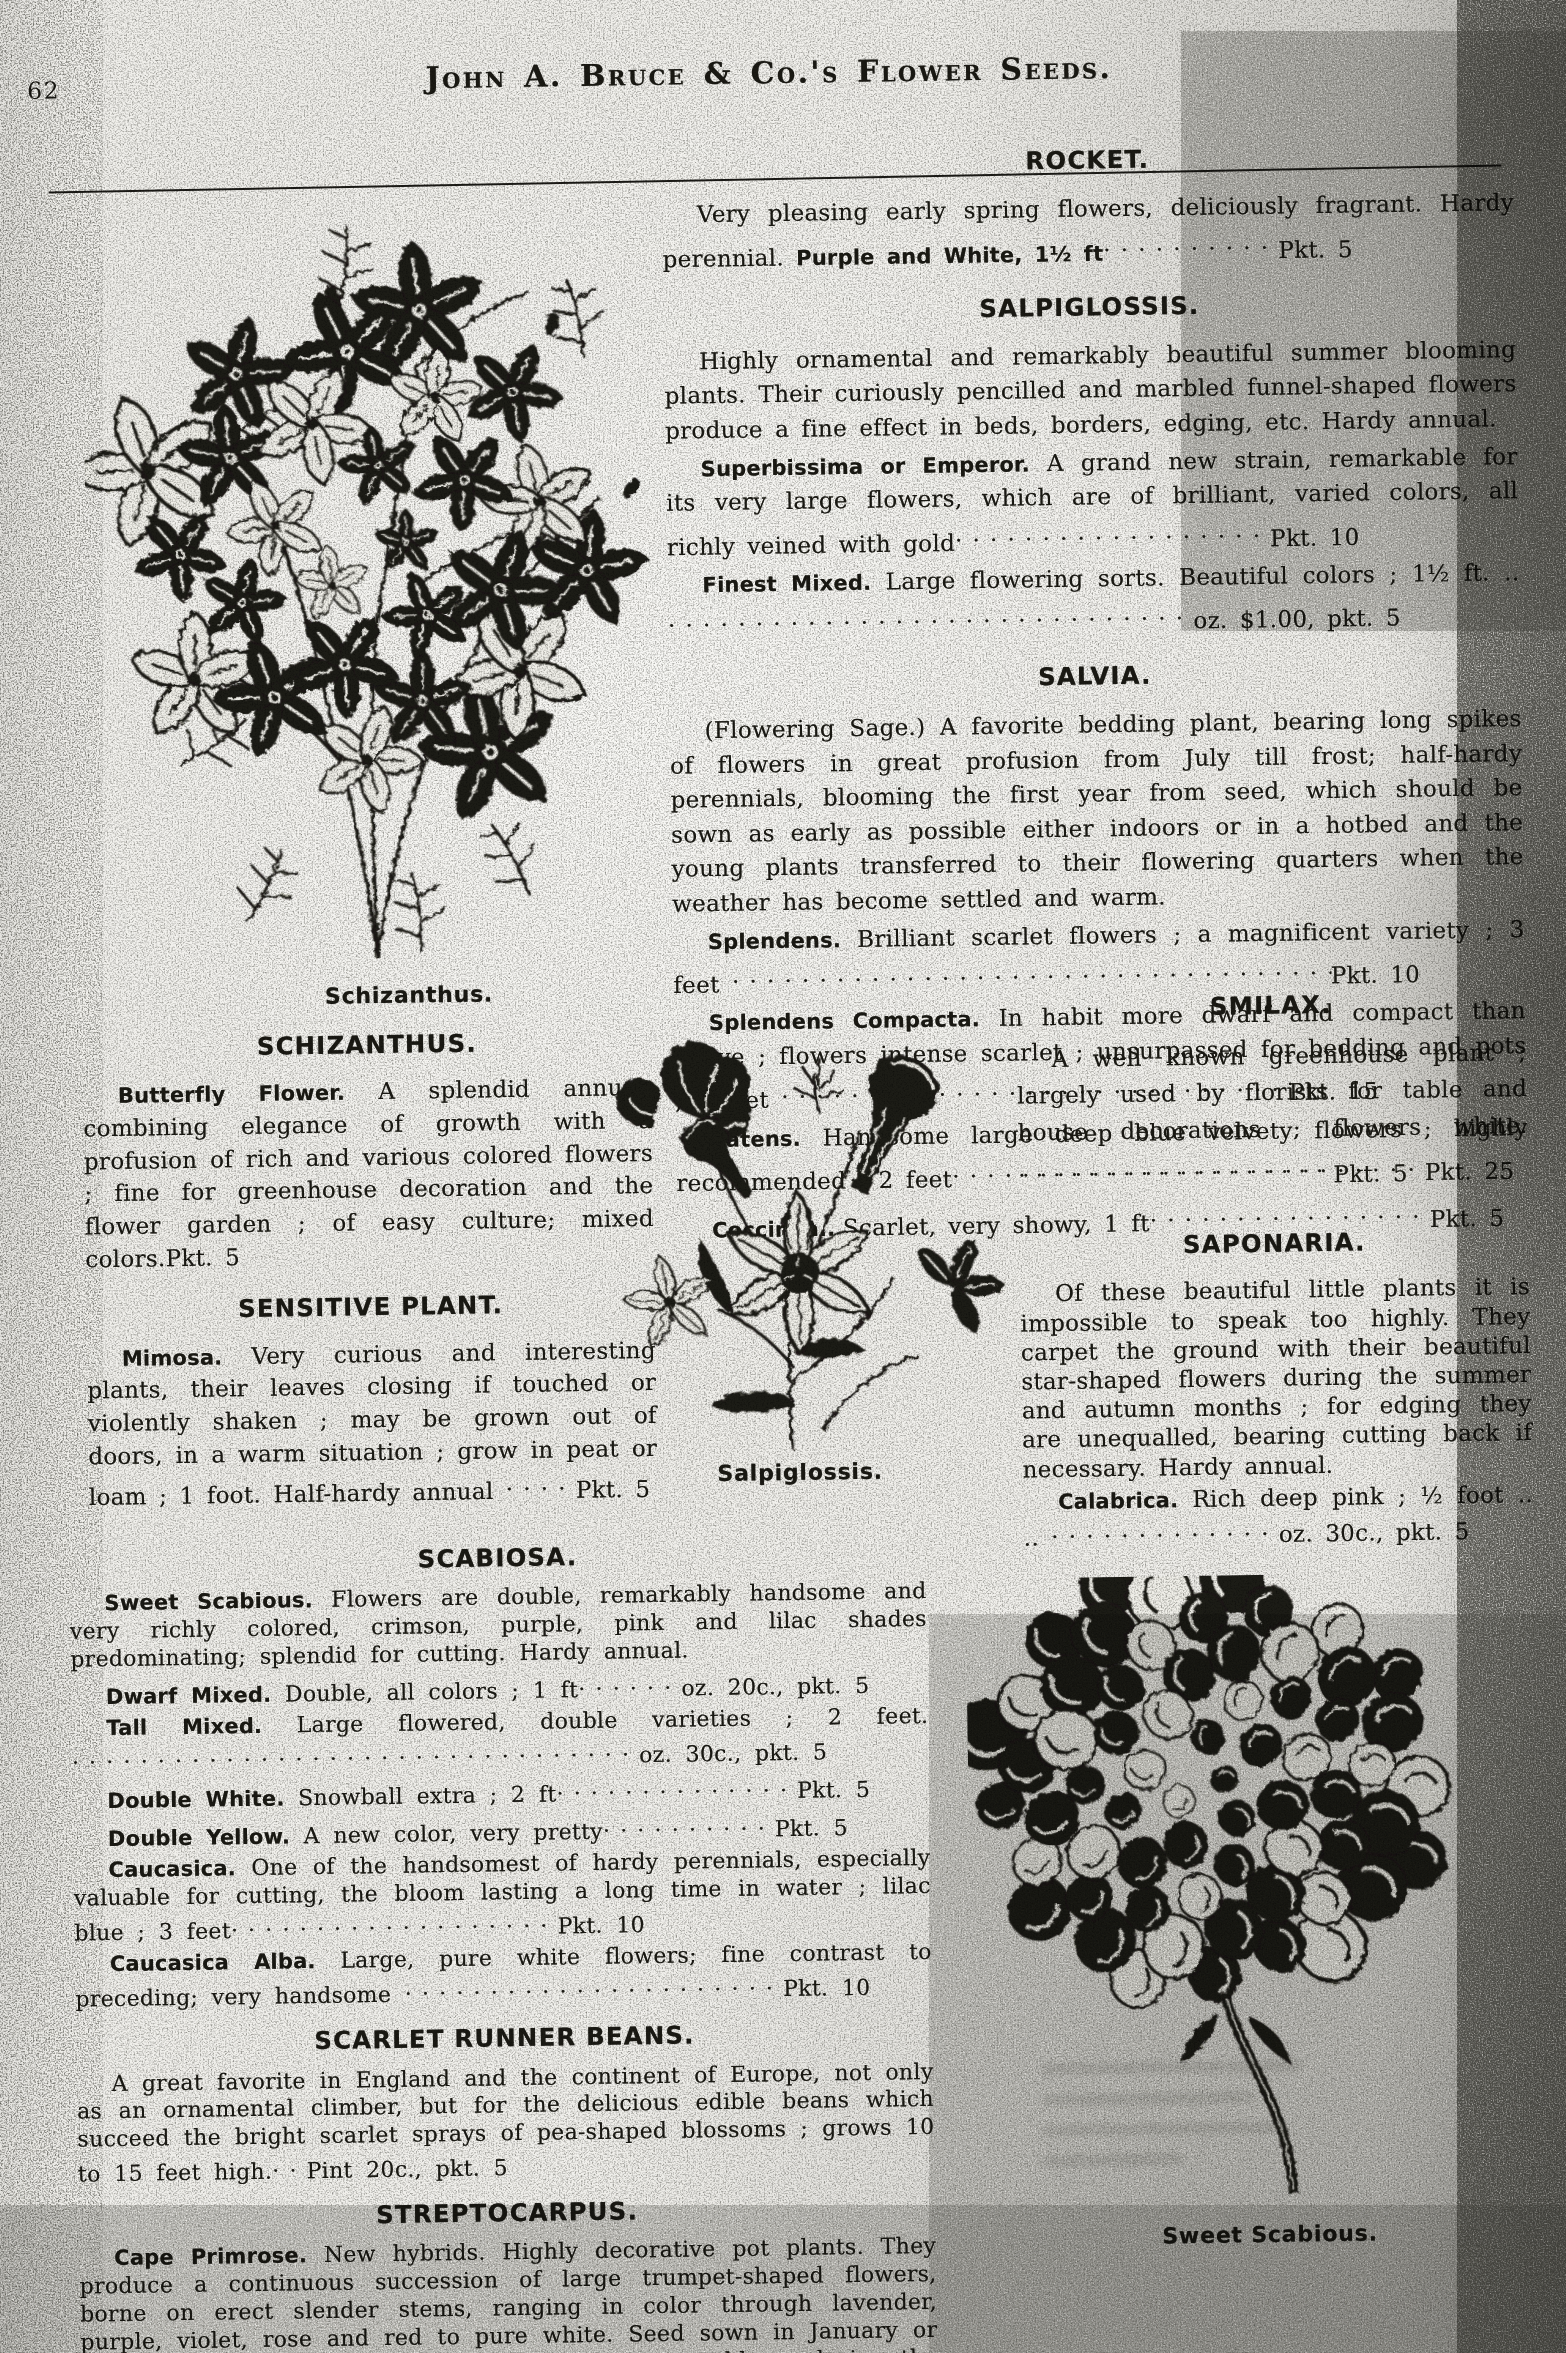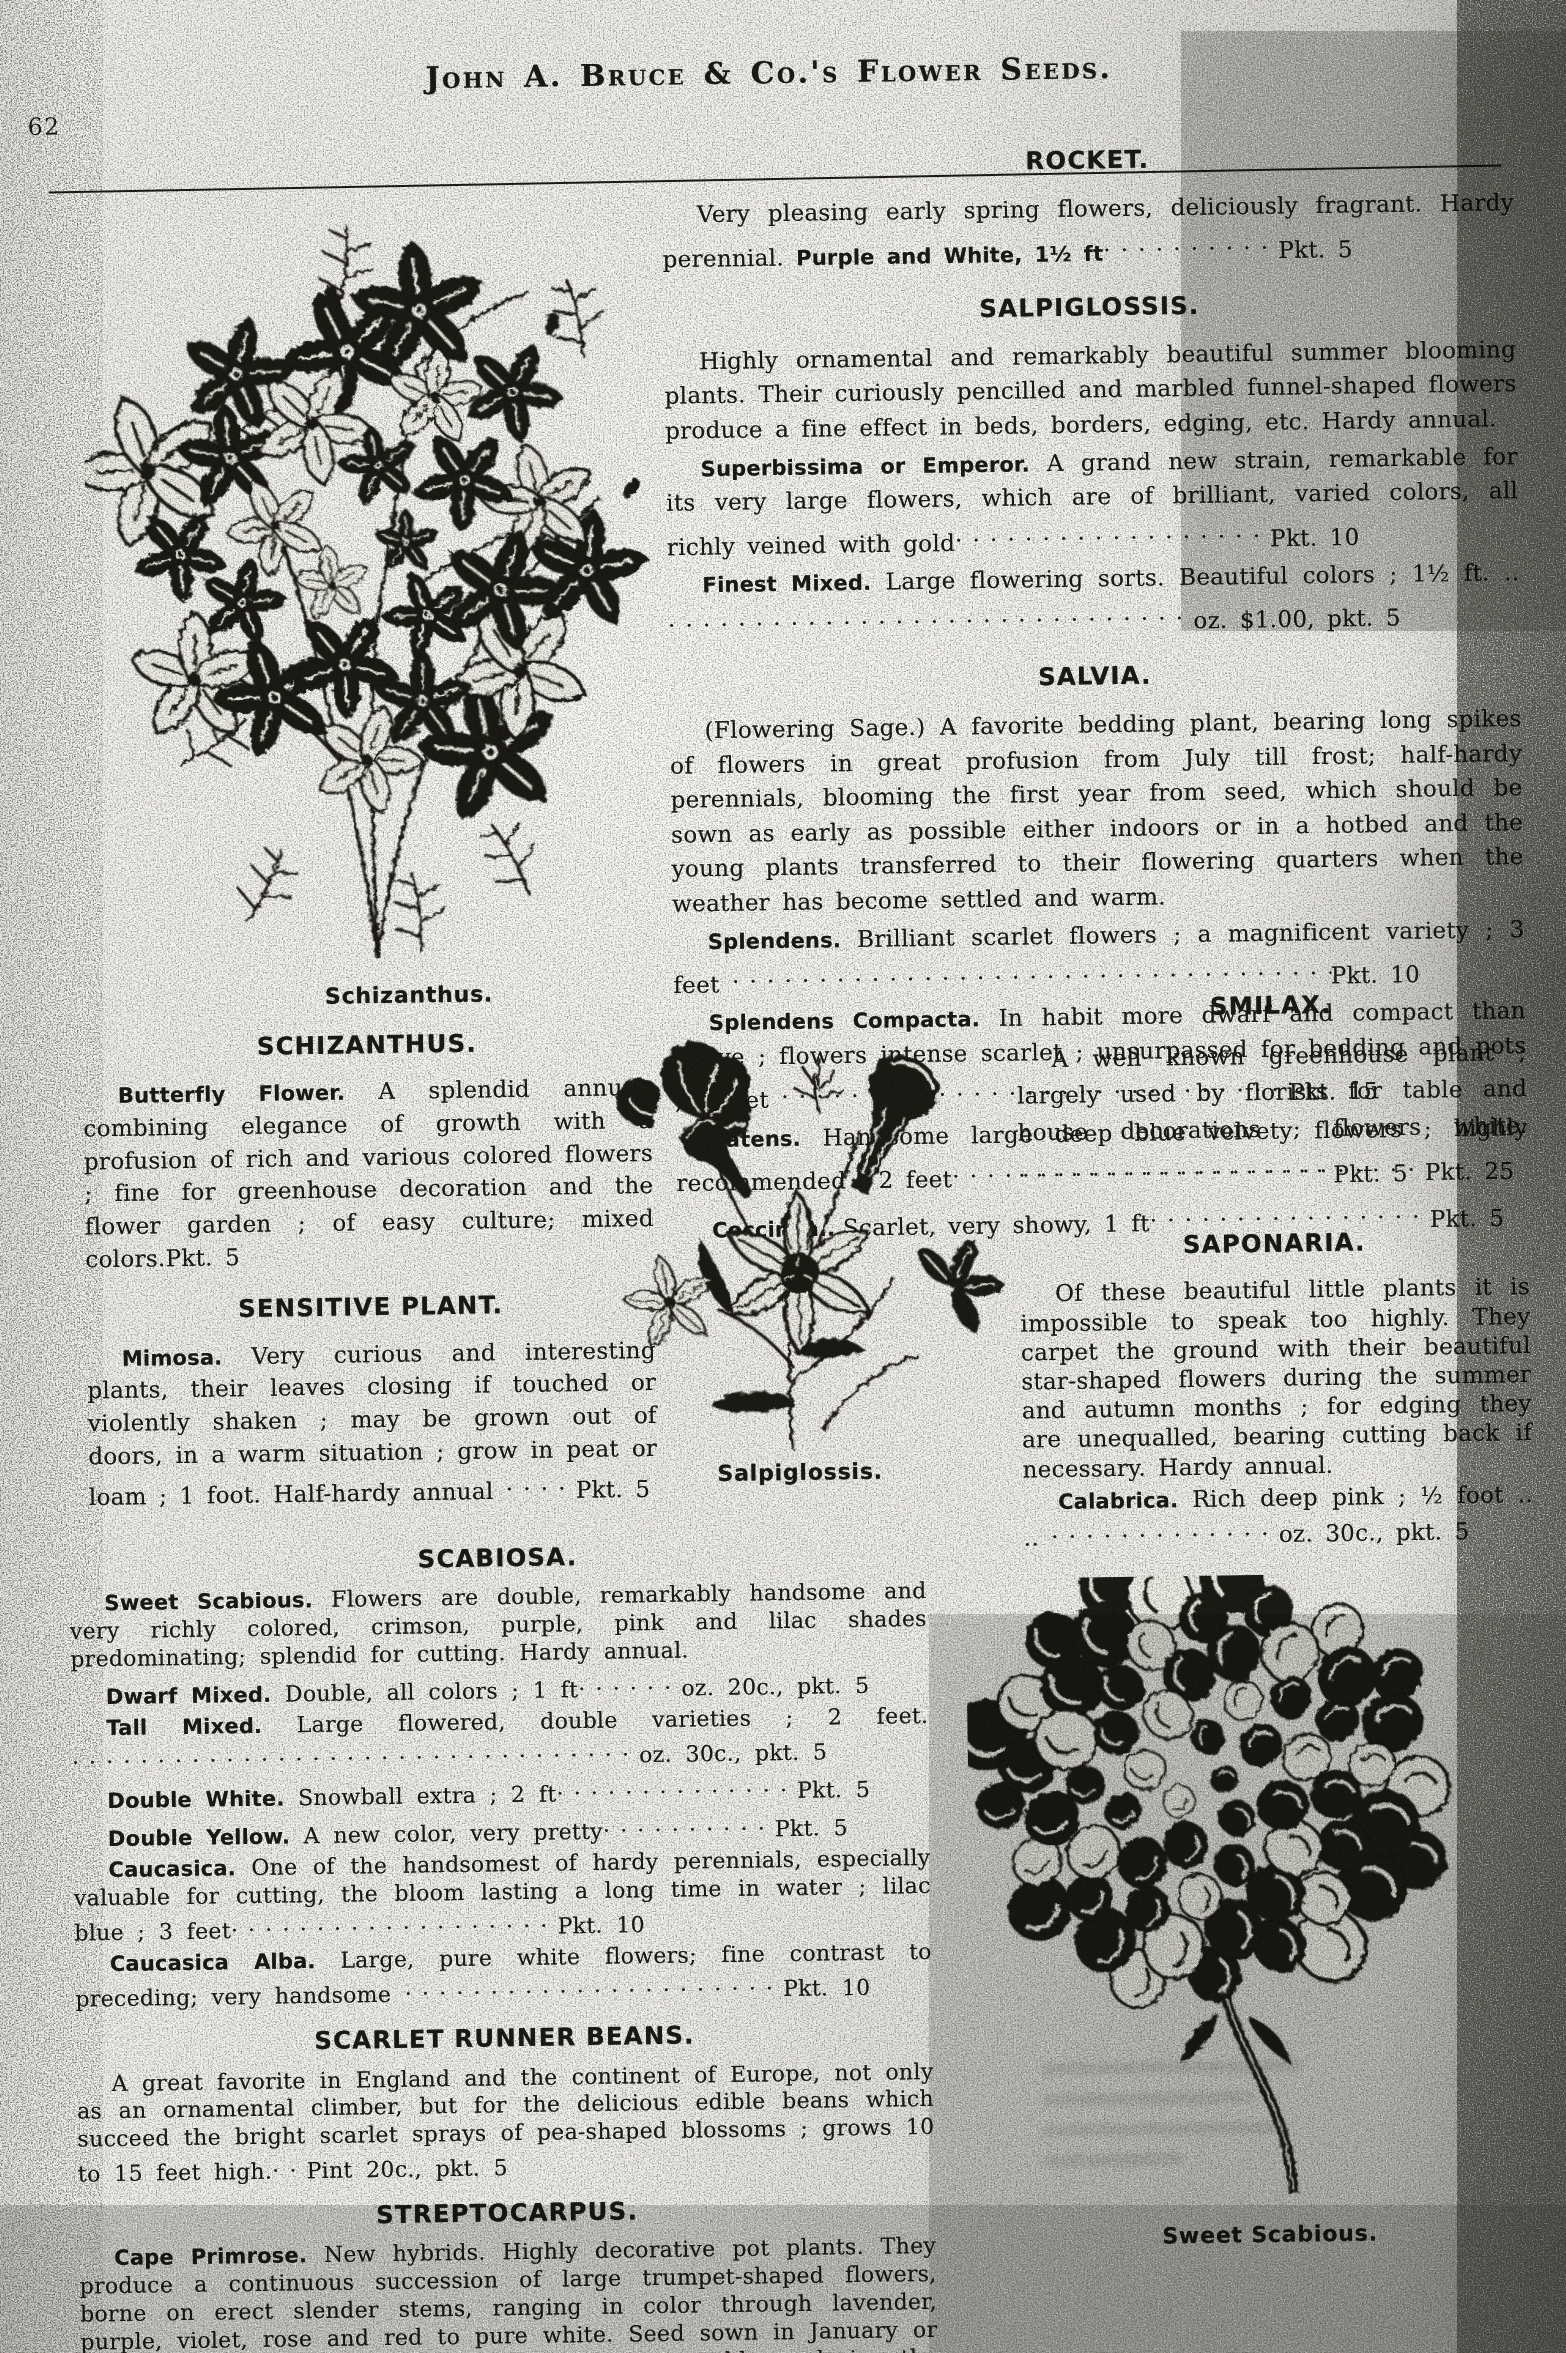--- a/index.html
+++ b/index.html
@@ -9,21 +9,21 @@
     background-image:
       radial-gradient(ellipse 60% 42% at 40% 30%, rgba(255,255,253,.55) 0%, rgba(255,255,253,0) 70%),
       radial-gradient(circle at 100% 42%, rgba(66,63,55,.30) 0%, rgba(66,63,55,0) 16%),
       radial-gradient(circle at 98% 4%, rgba(66,63,55,.22) 0%, rgba(66,63,55,0) 22%),
       radial-gradient(circle at 88% 99%, rgba(60,58,52,.20) 0%, rgba(60,58,52,0) 30%),
       linear-gradient(90deg, #e3e2de 0%, #f0efeb 5%, #f1f0ec 88%, #d9d8d4 96%, #c6c5c1 100%),
       linear-gradient(180deg, #ebeae6 0%, #f1f0ec 8%, #efeeea 58%, #e0dfdb 82%, #cfcecb 94%, #c8c7c3 100%);
     font-family:"DejaVu Serif","Liberation Serif",serif;color:#1b1a14;
   }
   .content{position:absolute;inset:0;transform:rotate(-0.85deg);transform-origin:783px 1024px;z-index:10;}
-  .pagenum{position:absolute;left:41px;top:66px;font-size:23.6px;letter-spacing:1.6px;margin-top:36px;}
+  .pagenum{position:absolute;left:41px;top:66px;font-size:23.6px;letter-spacing:1.6px;}
   .title{position:absolute;left:0;right:0;top:55px;text-align:center;
     font-variant:small-caps;font-weight:bold;font-size:30px;letter-spacing:2.4px;word-spacing:4.7px;
     text-shadow:0 0 0.8px rgba(20,20,16,.6);}
   .rule{position:absolute;left:61px;top:178px;width:1453px;height:2.4px;background:#1b1a16;transform:rotate(-0.22deg);}
   .col{position:absolute;text-align:justify;}
   #col-right{left:674px;top:147px;width:852px;font-size:23px;line-height:1.50;}
   #col-left{left:82px;top:1022px;width:569px;font-size:23px;line-height:1.42;}
   #col-smilax{left:1016px;top:994px;width:510px;font-size:23px;line-height:1.58;}
   #col-bottom{left:61px;top:1523px;width:857px;font-size:22px;line-height:1.27;}
   .col p{margin:0 0 3.2px 0;text-indent:35px;letter-spacing:0.3px;word-spacing:4.7px;

